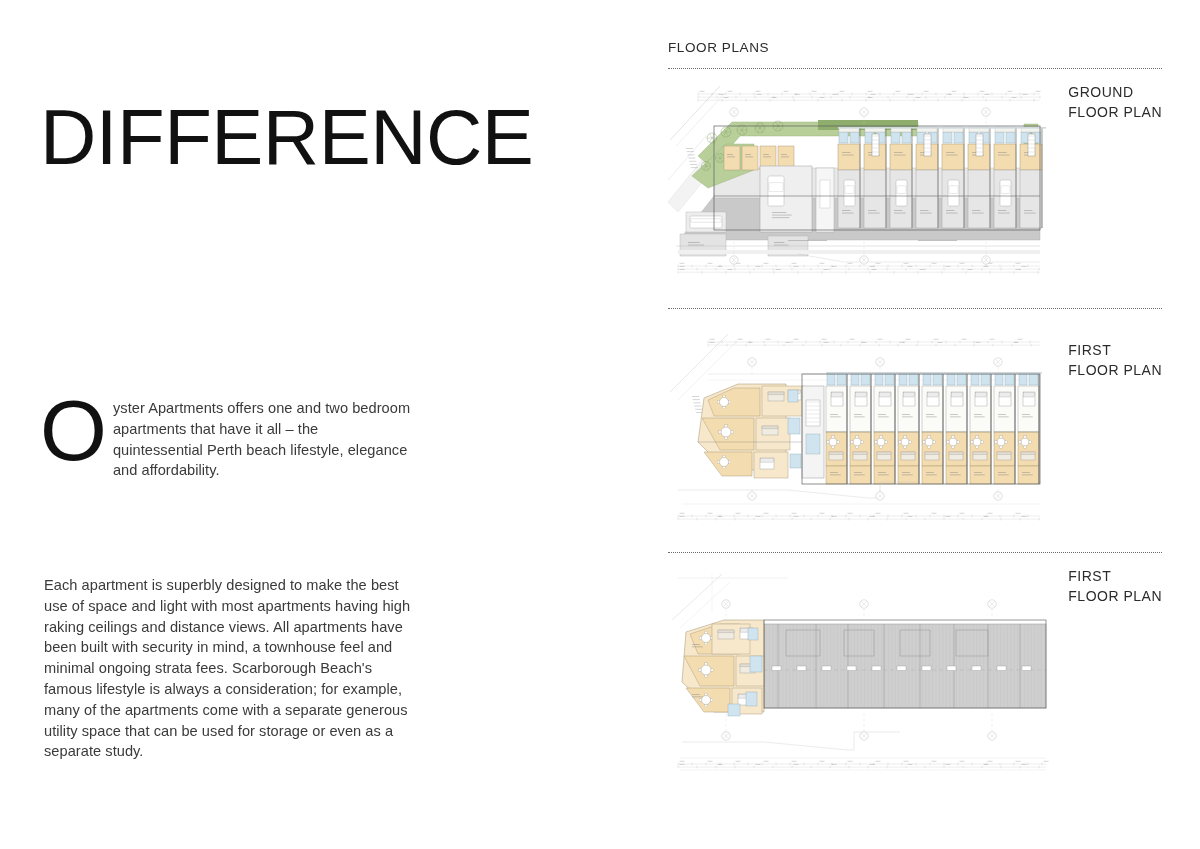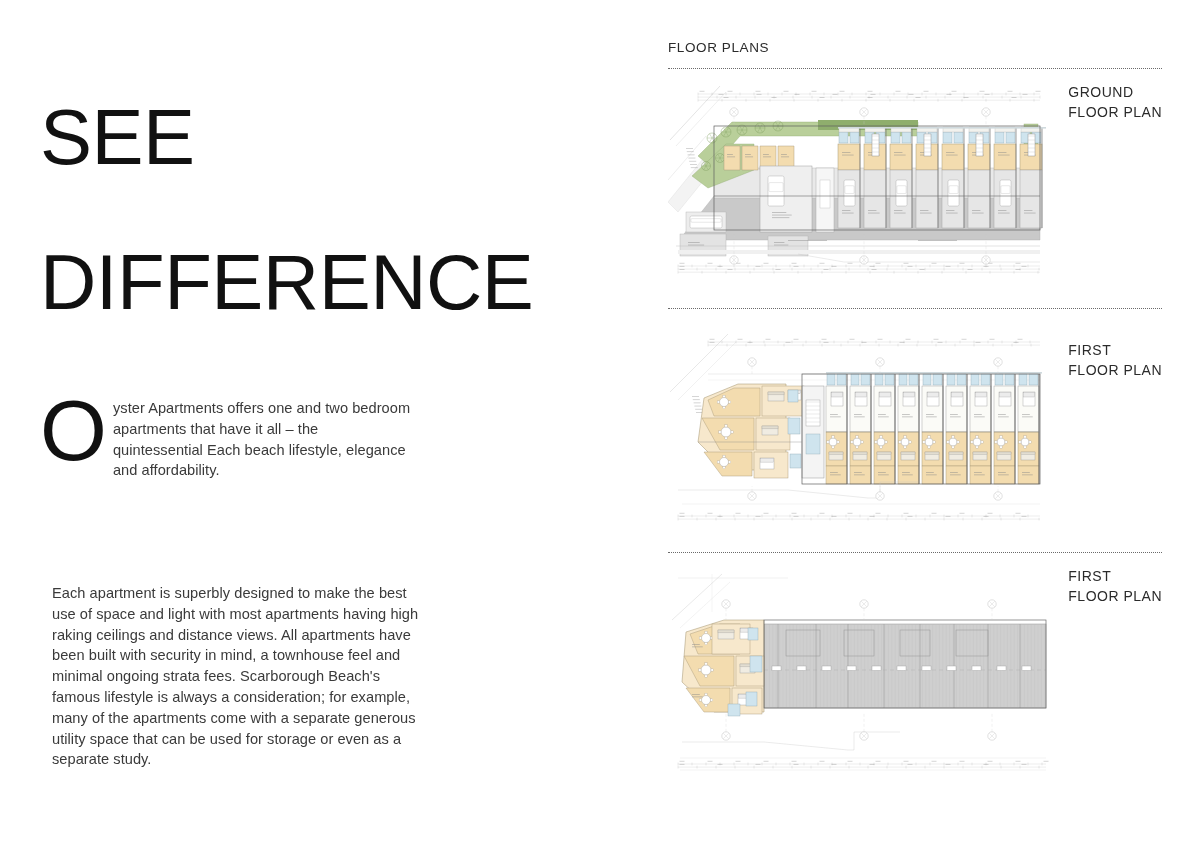--- a/index.html
+++ b/index.html
@@ -59,21 +59,21 @@
     float: left;
     font-size: 86px;
     line-height: 0.72;
     font-weight: 300;
     color: #111111;
     padding: 0 2px 0 0;
     margin: 2px 4px 0 0;
   }
 
   .para2 {
-    margin: 12px;
+    margin: 4px;
     position: absolute;
     top: 173px;
     left: 0;
     width: 380px;
     font-size: 14.6px;
     line-height: 20.8px;
     color: #3a3a3a;
     font-weight: 400;
     letter-spacing: 0.05px;
   }
@@ -131,26 +131,25 @@
   .plan-fig.f2 { top: 330px; width: 380px; height: 200px; }
   .plan-fig.f3 { top: 572px; width: 390px; height: 215px; }
   .plan-fig svg { display: block; width: 100%; height: 100%; }
 </style>
 </head>
 <body>
 
 <div class="left-col">
 
   <div class="headline">
-    <span class="headline-line">SEE</span>
     <span class="headline-line">DIFFERENCE</span>
   </div>
 
   <div class="body-block">
-    <p class="dropcap-para"><span class="dropcap">O</span><span>yster Apartments offers one and two bedroom apartments that have it all – the quintessential Each beach lifestyle, elegance and affordability.</span></p>
+    <p class="dropcap-para"><span class="dropcap">O</span><span>yster Apartments offers one and two bedroom apartments that have it all – the quintessential Perth beach lifestyle, elegance and affordability.</span></p>
     <p class="para2">Each apartment is superbly designed to make the best use of space and light with most apartments having high raking ceilings and distance views. All apartments have been built with security in mind, a townhouse feel and minimal ongoing strata fees. Scarborough Beach's famous lifestyle is always a consideration; for example, many of the apartments come with a separate generous utility space that can be used for storage or even as a separate study.</p>
   </div>
 
 </div>
 
 <div class="right-col">
 
   <div class="section-heading">FLOOR PLANS</div>
 
   <div class="divider d1"></div>

